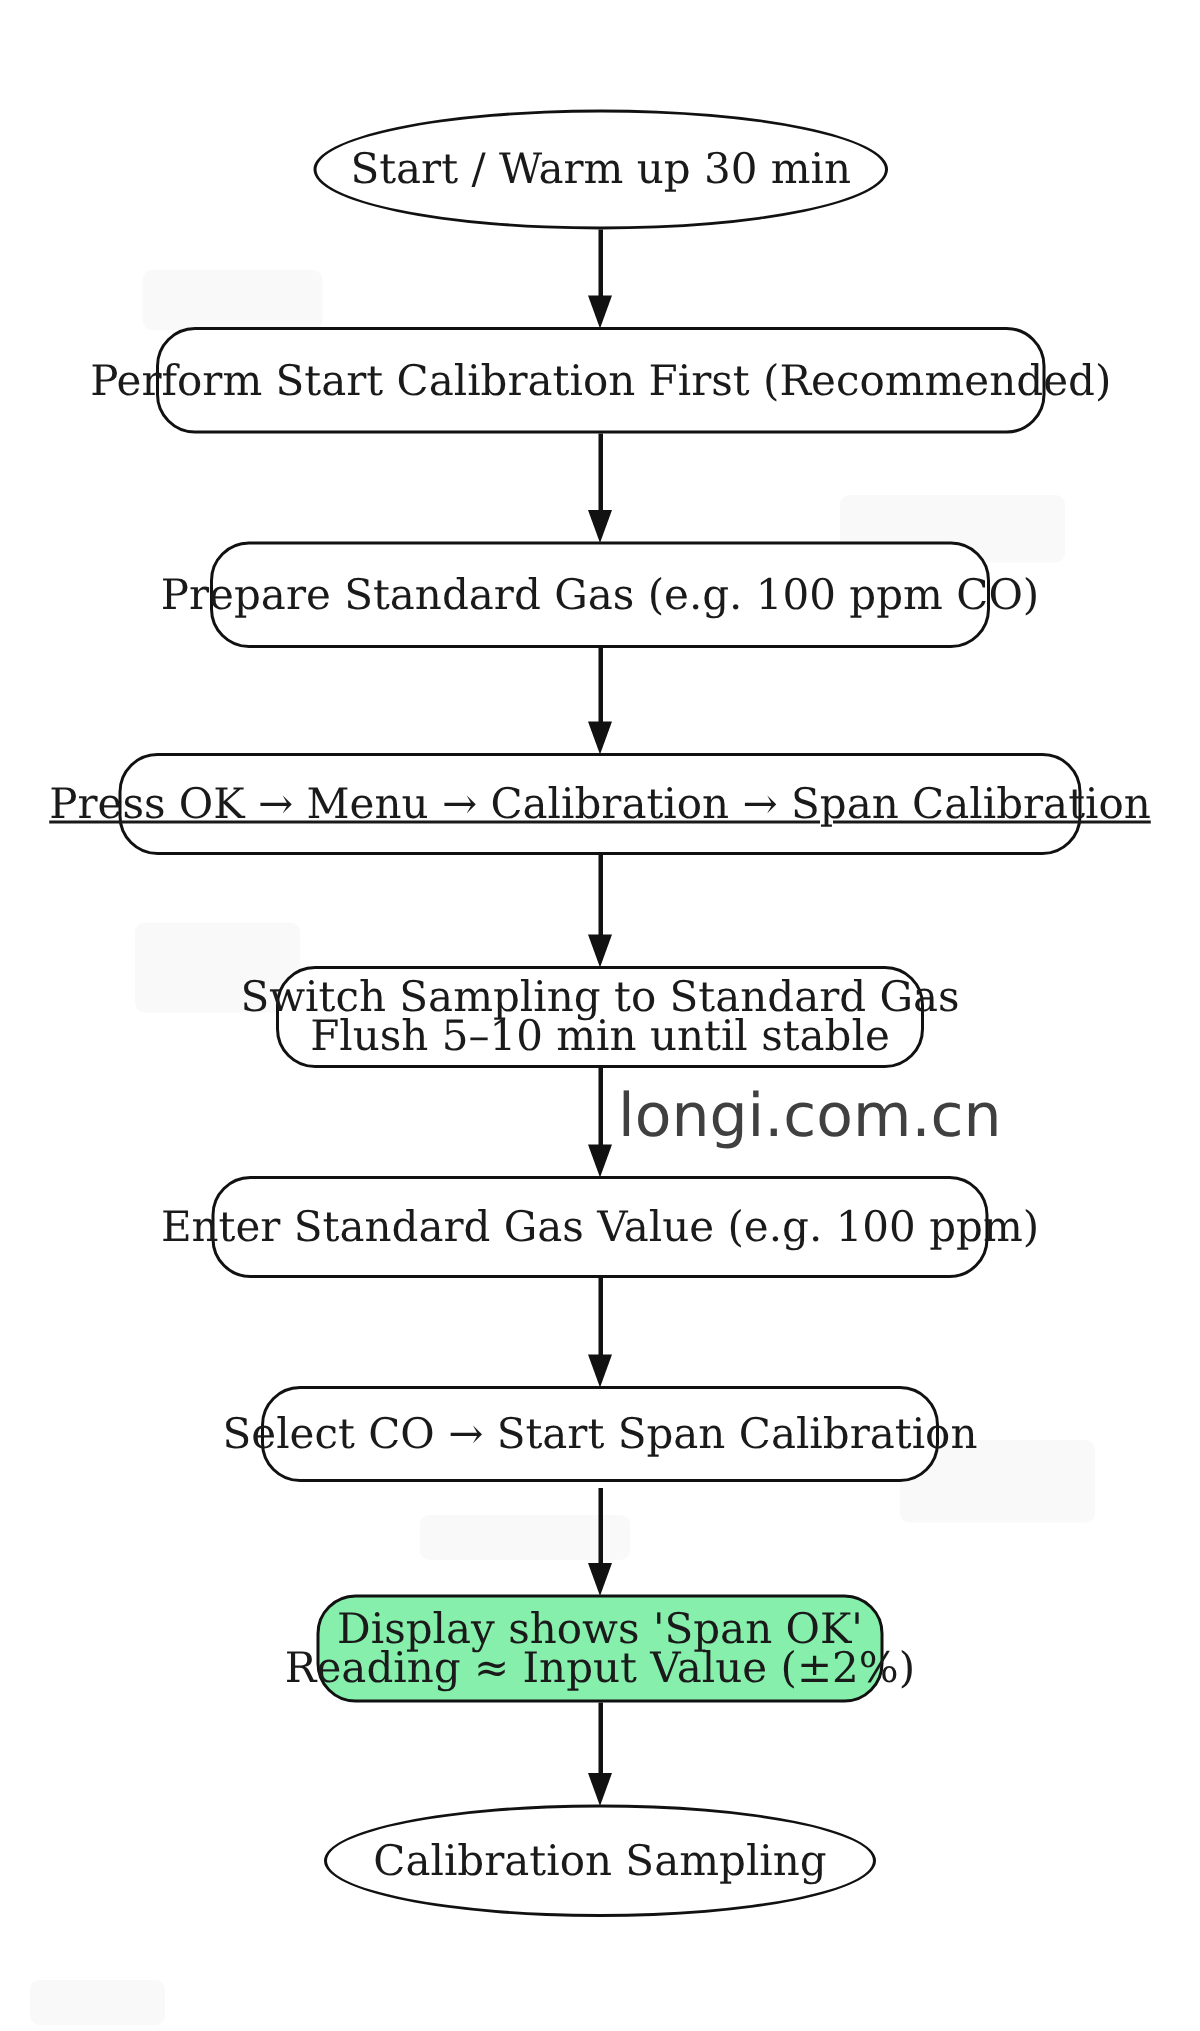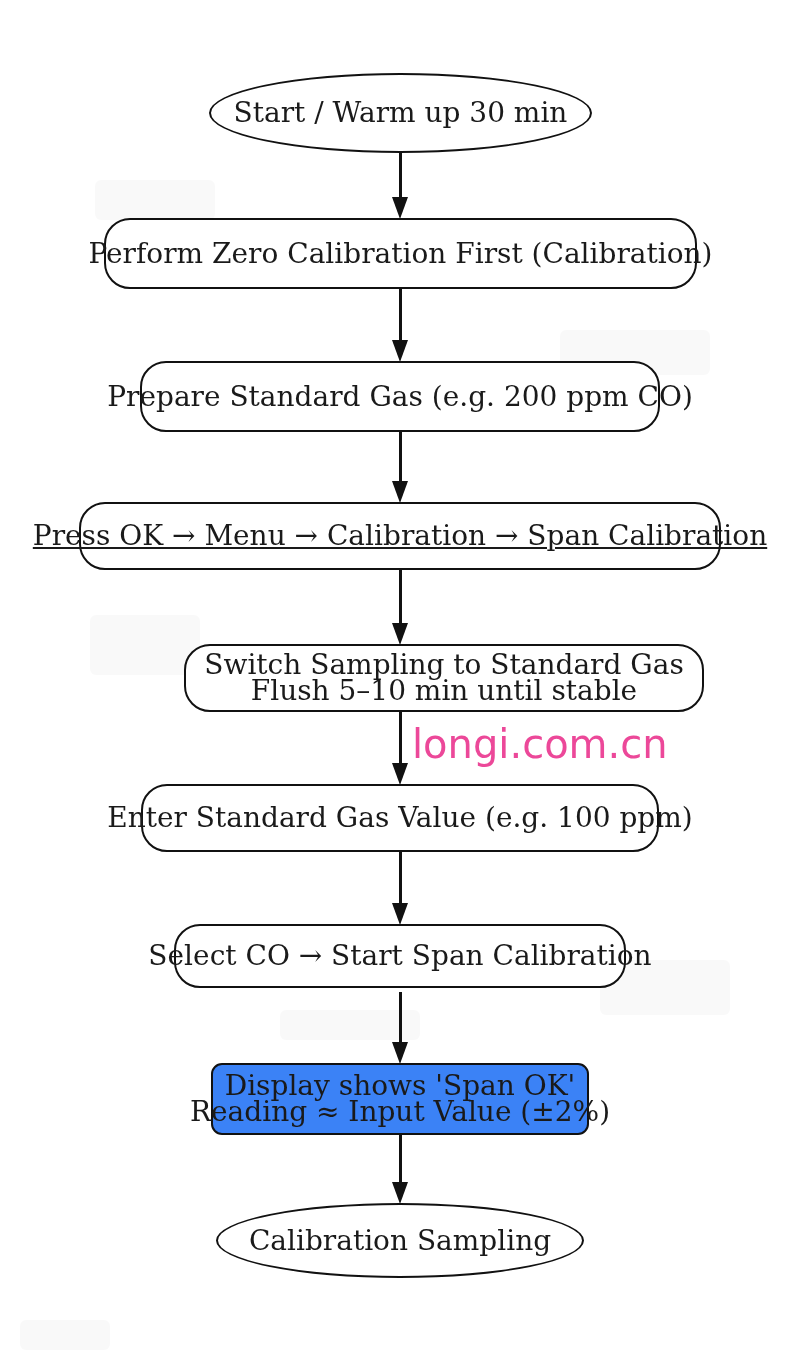--- a/index.html
+++ b/index.html
@@ -32,21 +32,21 @@
     white-space: nowrap;
     z-index: 2;
   }
   .node.rect { border-radius: 26px; }
   .node.ellipse { border-radius: 50%; }
 
   .n0 { left: 209px; top:   73px; width: 383px; height: 80px; }
   .n1 { left: 104px; top:  218px; width: 593px; height: 71px; }
   .n2 { left: 140px; top:  361px; width: 520px; height: 71px; }
   .n3 { left:  79px; top:  502px; width: 642px; height: 68px; text-decoration: underline; }
-  .n4 { left: 184px; top:  644px; width: 520px; height: 68px; }
+  .n4 { left: 184px; top:  644px; width: 432px; height: 68px; }
   .n5 { left: 141px; top:  784px; width: 518px; height: 68px; }
   .n6 { left: 174px; top:  924px; width: 452px; height: 64px; }
   .n7 { left: 211px; top: 1063px; width: 378px; height: 72px; }
   .n8 { left: 216px; top: 1203px; width: 368px; height: 75px; }
 
   
   .arrow {
     position: absolute;
     left: 399px;
     width: 3px;
@@ -121,59 +121,59 @@
   <div class="ghost g4"></div>
   <div class="ghost g5"></div>
 
   <div class="node ellipse n0" style="border-color: rgb(17, 17, 17); background: rgb(255, 255, 255);">
     <span>Start / Warm up 30 min</span>
   </div>
 
   <div class="arrow a0"></div>
 
   <div class="node rect n1" style="border-color: rgb(17, 17, 17); background: rgb(255, 255, 255);">
-    <span>Perform Zero Calibration First (Calibration)</span>
+    <span>Perform Start Calibration First (Recommended)</span>
   </div>
 
   <div class="arrow a1"></div>
 
   <div class="node rect n2" style="border-color: rgb(17, 17, 17); background: rgb(255, 255, 255);">
-    <span>Prepare Standard Gas (e.g. 200 ppm CO)</span>
+    <span>Prepare Standard Gas (e.g. 100 ppm CO)</span>
   </div>
 
   <div class="arrow a2"></div>
 
   <div class="node rect n3" style="border-color: rgb(17, 17, 17); background: rgb(255, 255, 255);">
     <span>Press OK → Menu → Calibration → Span Calibration</span>
   </div>
 
   <div class="arrow a3"></div>
 
   <div class="node rect n4" style="border-color: rgb(17, 17, 17); background: rgb(255, 255, 255);">
     <span>Switch Sampling to Standard Gas</span>
     <span>Flush 5–10 min until stable</span>
   </div>
 
   <div class="arrow a4"></div>
 
-  <div class="watermark" style="color: #ec4899;">longi.com.cn</div>
+  <div class="watermark" style="color: #404040;">longi.com.cn</div>
 
   <div class="node rect n5" style="border-color: rgb(17, 17, 17); background: rgb(255, 255, 255);">
     <span>Enter Standard Gas Value (e.g. 100 ppm)</span>
   </div>
 
   <div class="arrow a5"></div>
 
   <div class="node rect n6" style="border-color: rgb(17, 17, 17); background: rgb(255, 255, 255);">
     <span>Select CO → Start Span Calibration</span>
   </div>
 
   <div class="arrow a6"></div>
 
-  <div class="node rect n7" style="border-color: rgb(17, 17, 17); background: #3b82f6; border-radius: 11px;">
+  <div class="node rect n7" style="border-color: rgb(17, 17, 17); background: #86efac;">
     <span>Display shows 'Span OK'</span>
     <span>Reading ≈ Input Value (±2%)</span>
   </div>
 
   <div class="arrow a7"></div>
 
   <div class="node ellipse n8" style="border-color: rgb(17, 17, 17); background: rgb(255, 255, 255);">
     <span>Calibration Sampling</span>
   </div>
 

